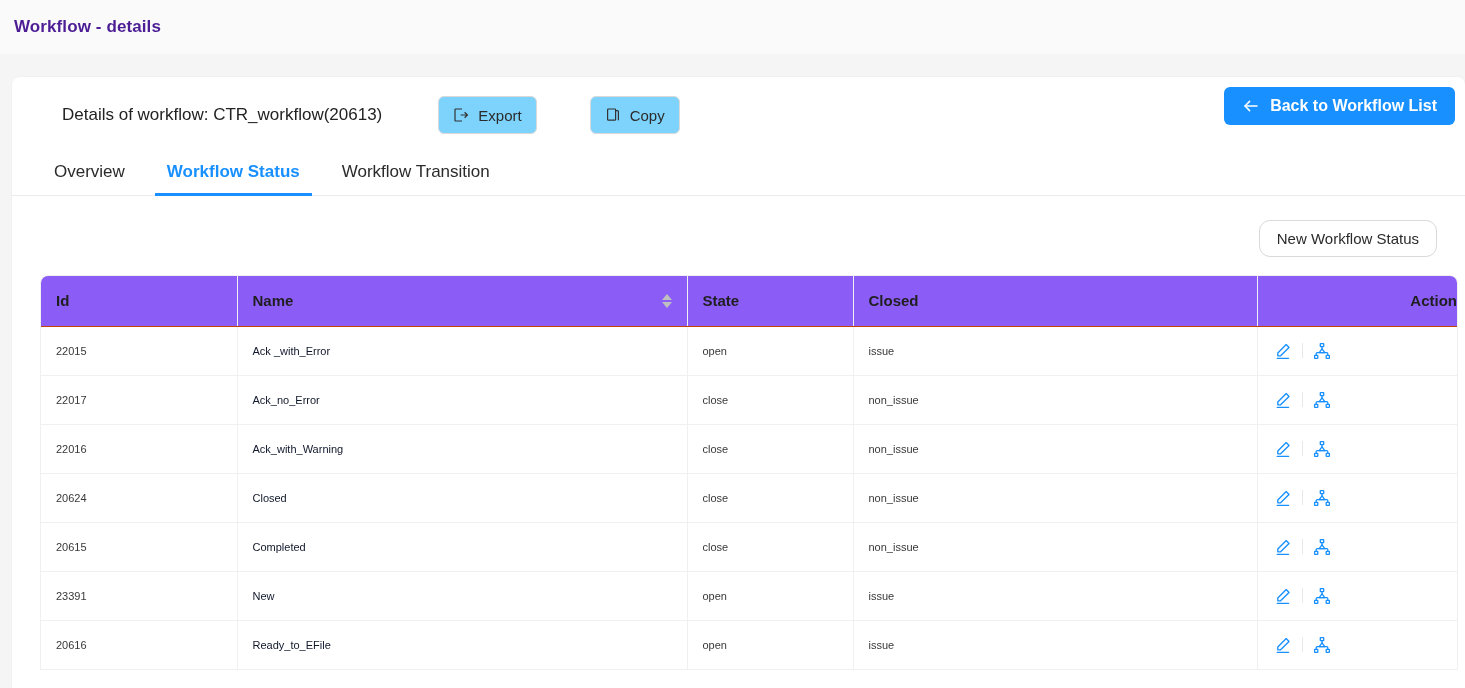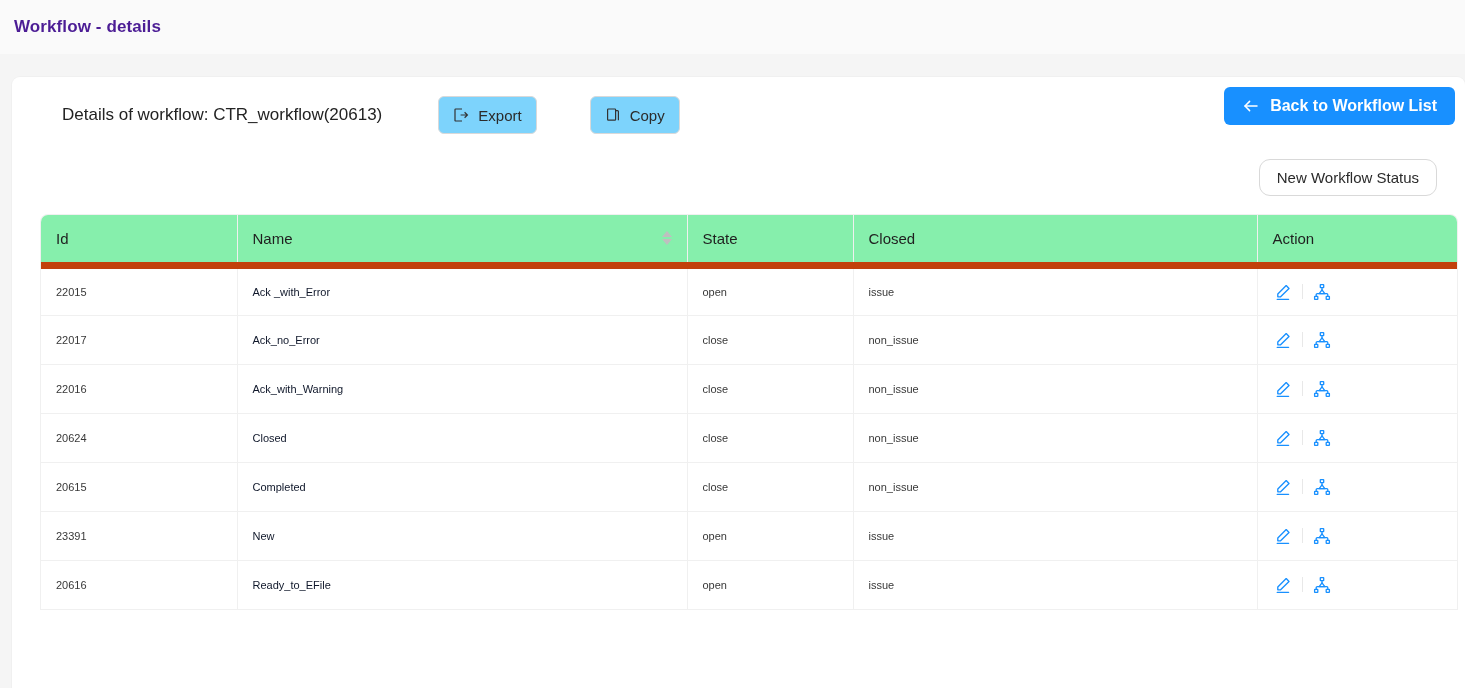--- a/index.html
+++ b/index.html
@@ -140,32 +140,32 @@
   
   .table-wrap {
     margin: 18px 7px 0 28px;
     border: 1px solid #f0f0f0;
     border-bottom: none;
     border-radius: 8px 8px 0 0;
     overflow: hidden;
   }
   table { border-collapse: collapse; width: 100%; table-layout: fixed; }
   thead th {
-    background: #86efac;
+    background: #8b5cf6;
     font-size: 15px;
-    font-weight: normal;
+    font-weight: bold;
     color: #1f1f1f;
     text-align: left;
     padding: 14px 0 14px 15px;
     height: 50px;
     border-right: 1px solid #f0f0f0;
-    border-bottom: 7px solid #c2410c;
+    border-bottom: 1px solid #c2410c;
     position: relative;
   }
-  thead th:last-child { border-right: none; }
+  thead th:last-child { border-right: none; text-align: right; }
   tbody td {
     font-size: 11px;
     color: #383838;
     padding: 14px 0 14px 15px;
     height: 49px;
     border-right: 1px solid #f0f0f0;
     border-bottom: 1px solid #f0f0f0;
     background: #ffffff;
   }
   tbody td:last-child { border-right: none; }
@@ -236,20 +236,25 @@
       <span class="ico">
         <svg viewBox="0 0 18 18" width="18" height="18" fill="none" stroke="#fff" stroke-width="1.5" stroke-linecap="round" stroke-linejoin="round">
           <path d="M15 9H3"></path>
             <path d="M7.6 4.4 3 9l4.6 4.6"></path>
         </svg>
       </span>
       <span>Back to Workflow List</span>
     </button>
   </div>
 
+  <div class="tabs">
+    <div class="tab">Overview</div>
+    <div class="tab active">Workflow Status</div>
+    <div class="tab">Workflow Transition</div>
+  </div>
 
   <div class="table-toolbar">
     <button class="btn-plain">New Workflow Status</button>
   </div>
 
   <div class="table-wrap">
     <table>
       <colgroup>
         <col class="col-id">
           <col class="col-name">

